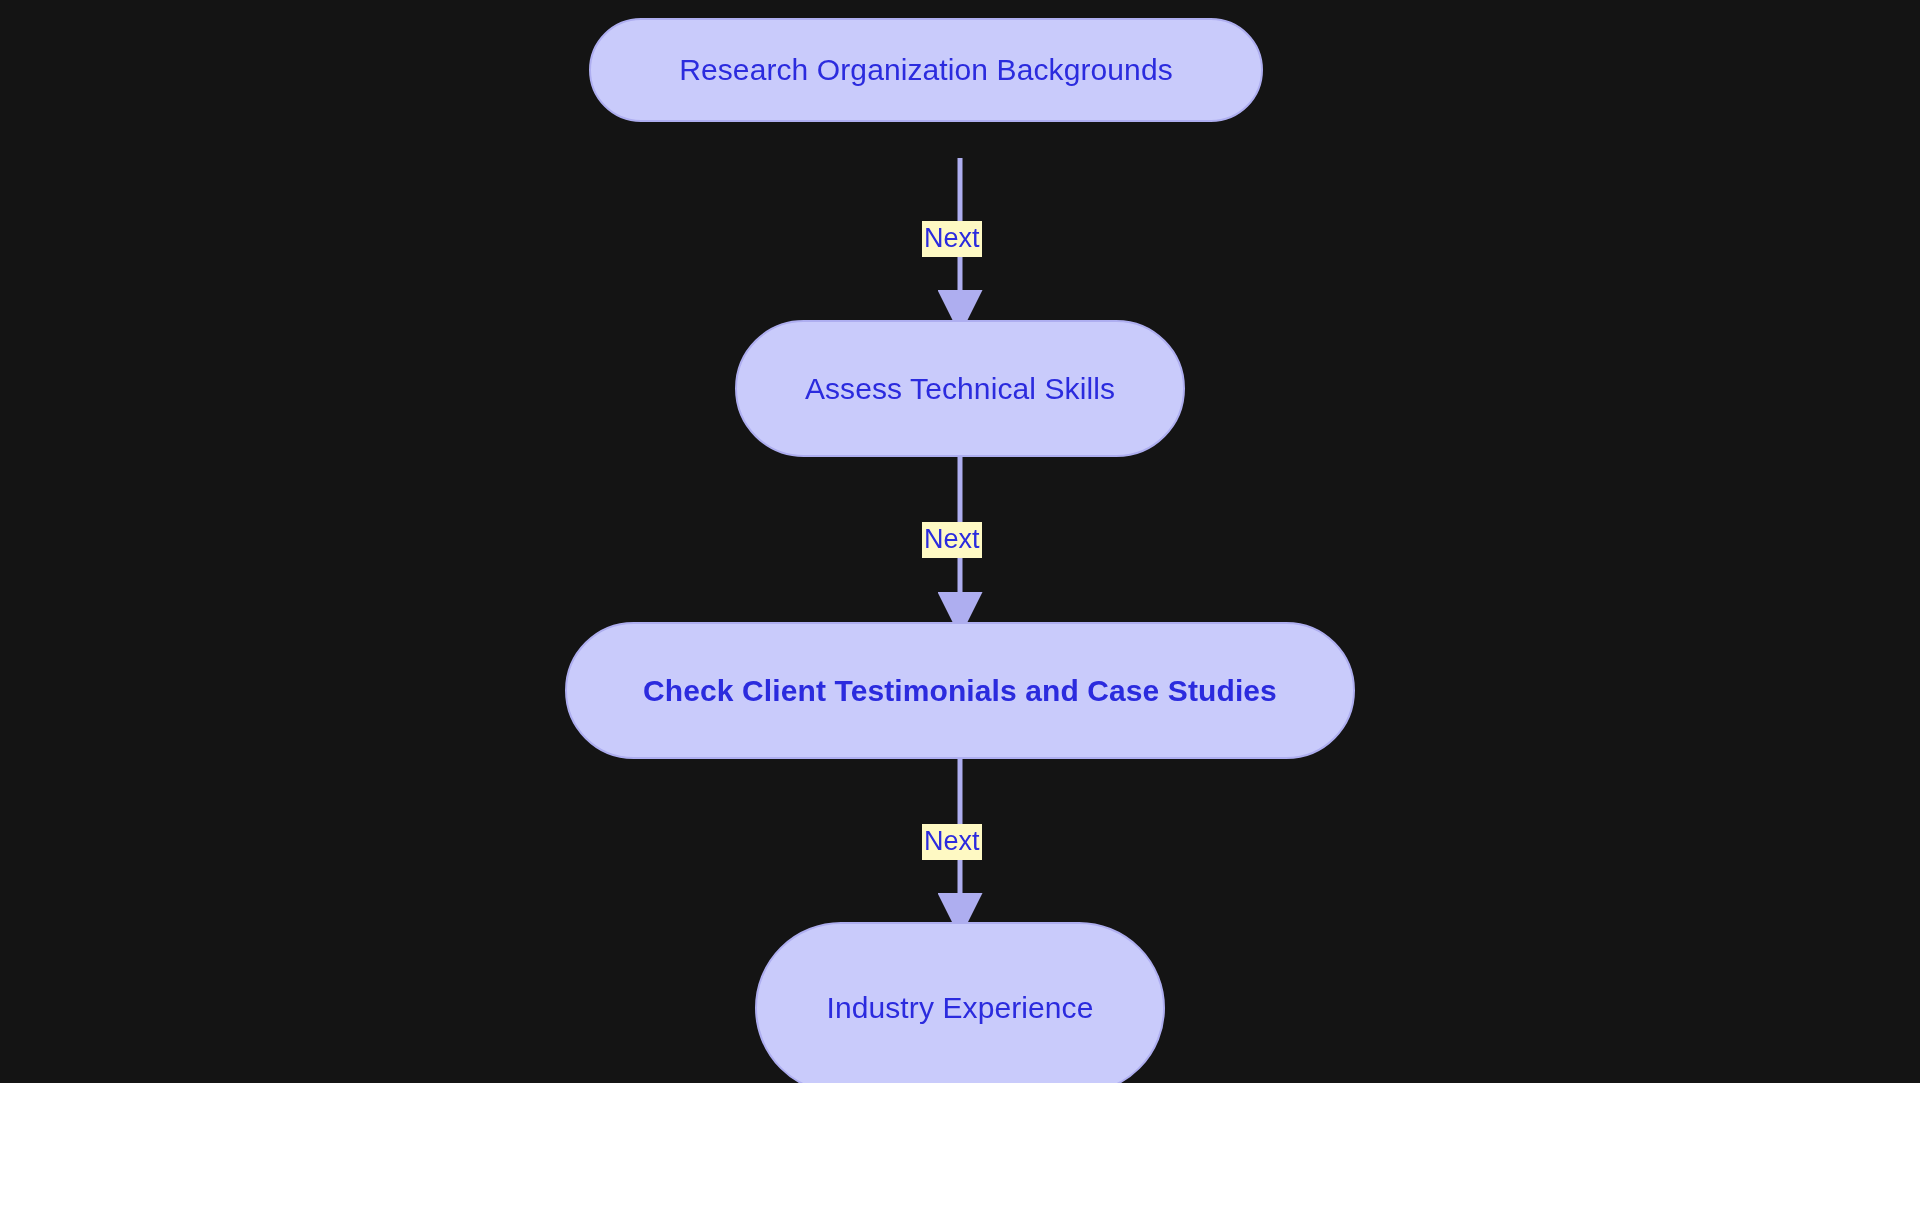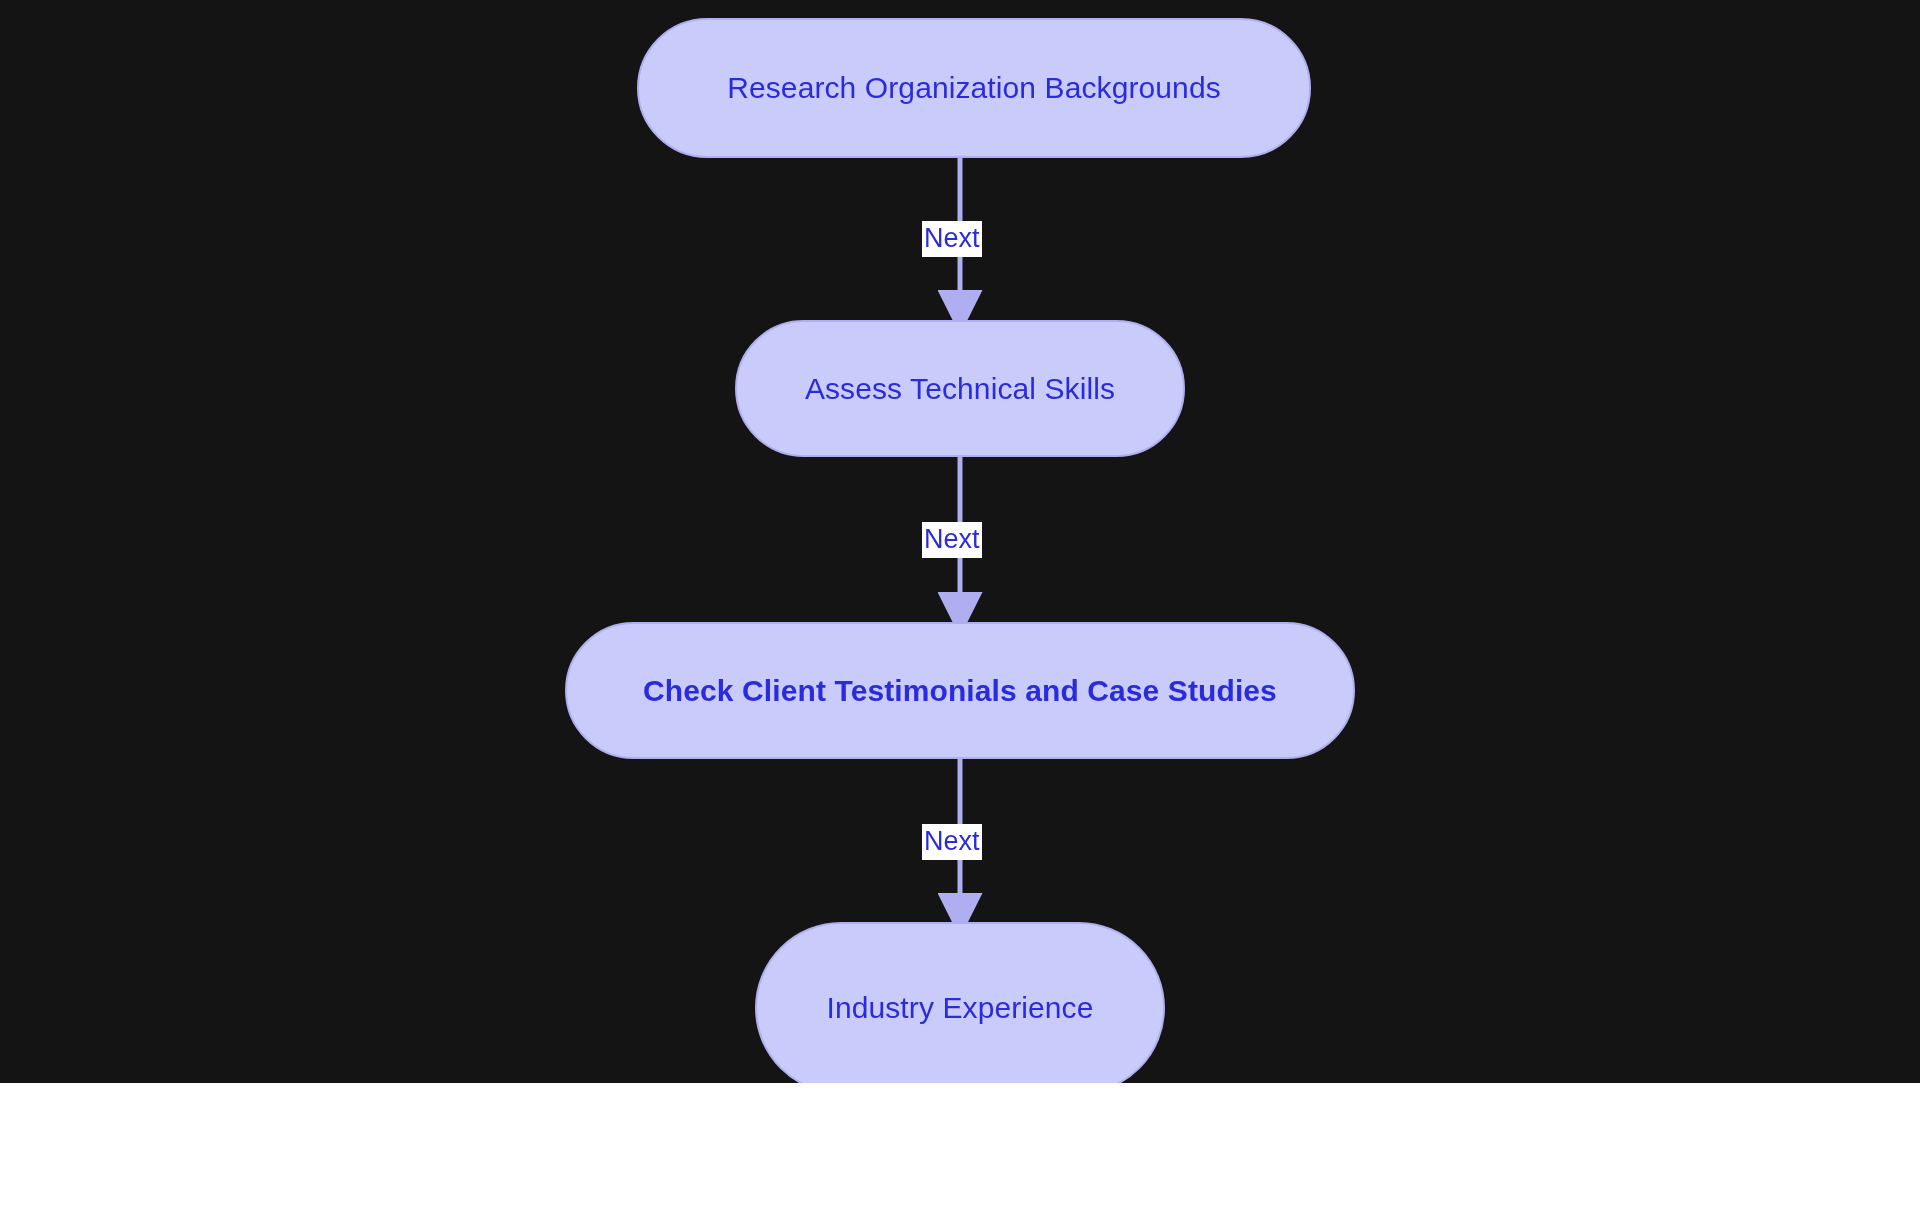--- a/index.html
+++ b/index.html
@@ -55,29 +55,29 @@
   }
 
   .node-label {
     color: #2b2bde;
     font-size: 30px;
     line-height: 1;
     padding: 0 10px;
   }
 
   
-  #node-research   { left: 637px;  top: 18px;   width: 674px; height: 140px; text-align: center; }
+  #node-research   { left: 589px;  top: 18px;   width: 674px; height: 104px; text-align: center; }
   #node-assess     { left: 735px;  top: 320px;  width: 450px; height: 137px; }
   #node-check      { left: 565px;  top: 622px;  width: 790px; height: 137px; font-weight: bold; }
   #node-industry   { left: 755px;  top: 922px;  width: 410px; height: 172px; }
 
   
   .edge-label {
     position: absolute;
-    background: #ffffff;
+    background: #fef9c3;
     color: #2b2bde;
     font-size: 27px;
     line-height: 1;
     padding: 4px 2px 5px 2px;
     white-space: nowrap;
     user-select: none;
   }
 
   #edge-label-1 { left: 922px; top: 221px; }
   #edge-label-2 { left: 922px; top: 522px; }

